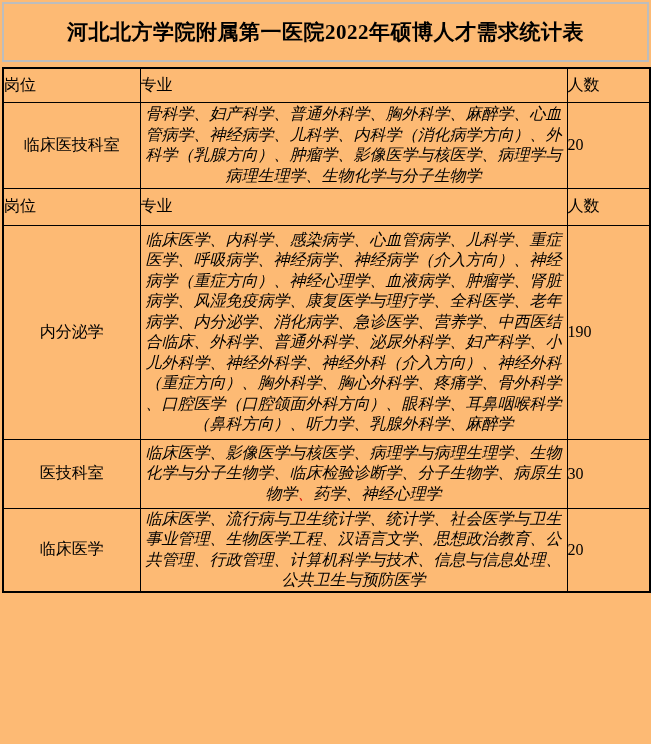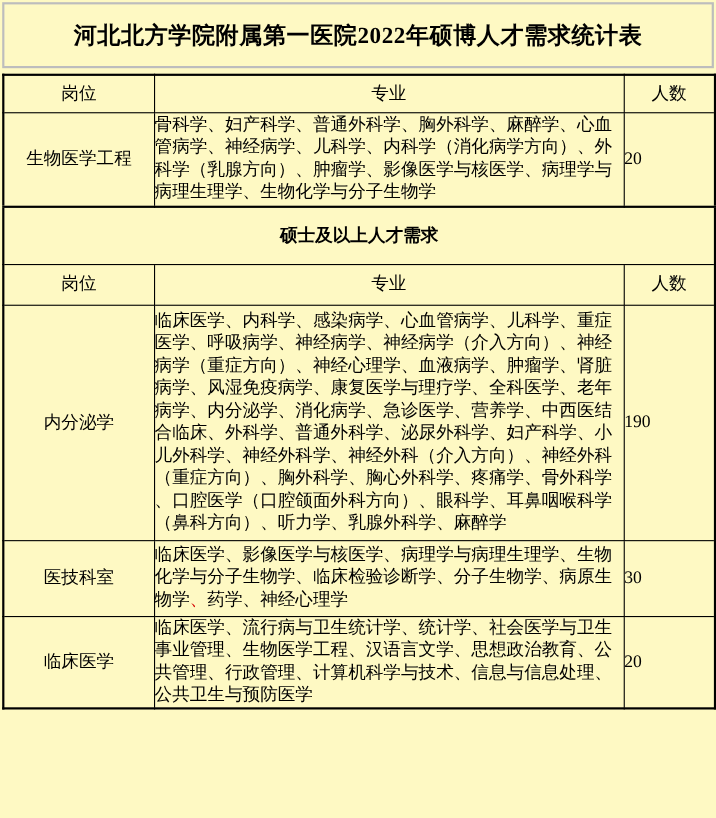--- a/index.html
+++ b/index.html
@@ -5,21 +5,21 @@
   html, body {
     margin: 0;
     padding: 0;
     background: #ffffff;
     font-family: "Liberation Serif", "DejaVu Serif", serif;
     color: #000000;
   }
   .page {
     width: 651px;
     height: 744px;
-    background: #fef9c3;
+    background: #fdba74;
     overflow: hidden;
     box-sizing: border-box;
   }
   .title-box {
     margin: 2px 2px 0 2px;
     height: 56px;
     border: 2px solid #bdbdbd;
     display: flex;
     align-items: center;
     justify-content: center;
@@ -52,29 +52,30 @@
   }
   tr.r-section1 { height: 42px; }
   tr.r-hdr1 { height: 34px; }
   tr.r-doc { height: 86px; }
   tr.r-section2 { height: 52px; }
   tr.r-hdr2 { height: 37px; }
   tr.r-clinical { height: 214px; }
   tr.r-medtech { height: 69px; }
   tr.r-func { height: 81px; }
   tr.r-total { height: 49px; }
-  .hdr-cell { text-align: center; }
+  .hdr-cell { text-align: left; }
   .pos-cell { text-align: center; }
   .num-cell { text-align: left; }
   .major-cell {
-    text-align: left;
+    text-align: center;
     line-height: 20.5px;
     padding: 1px 2px;
     word-break: break-all;
     line-break: anywhere;
+    font-style: italic;
   }
   .total-label-cell { text-align: center; }
   .red-mark { color: #d40000; }
 </style>
 </head>
 <body>
 
 <div class="page">
 
   <div class="title-box">
@@ -90,28 +91,25 @@
     <tbody>
 
 
       <tr class="r-hdr1">
         <td class="hdr-cell">岗位</td>
         <td class="hdr-cell">专业</td>
         <td class="hdr-cell">人数</td>
       </tr>
 
       <tr class="r-doc">
-        <td class="pos-cell">生物医学工程</td>
+        <td class="pos-cell">临床医技科室</td>
         <td class="major-cell">骨科学、妇产科学、普通外科学、胸外科学、麻醉学、心血管病学、神经病学、儿科学、内科学（消化病学方向）、外科学（乳腺方向）、肿瘤学、影像医学与核医学、病理学与病理生理学、生物化学与分子生物学</td>
         <td class="num-cell">20</td>
       </tr>
 
-      <tr class="r-section2 thick-top">
-        <td class="section-cell" colspan="3">硕士及以上人才需求</td>
-      </tr>
 
       <tr class="r-hdr2">
         <td class="hdr-cell">岗位</td>
         <td class="hdr-cell">专业</td>
         <td class="hdr-cell">人数</td>
       </tr>
 
       <tr class="r-clinical">
         <td class="pos-cell">内分泌学</td>
         <td class="major-cell">临床医学、内科学、感染病学、心血管病学、儿科学、重症医学、呼吸病学、神经病学、神经病学（介入方向）、神经病学（重症方向）、神经心理学、血液病学、肿瘤学、肾脏病学、风湿免疫病学、康复医学与理疗学、全科医学、老年病学、内分泌学、消化病学、急诊医学、营养学、中西医结合临床、外科学、普通外科学、泌尿外科学、妇产科学、小儿外科学、神经外科学、神经外科（介入方向）、神经外科（重症方向）、胸外科学、胸心外科学、疼痛学、骨外科学、口腔医学（口腔颌面外科方向）、眼科学、耳鼻咽喉科学（鼻科方向）、听力学、乳腺外科学、麻醉学</td>

